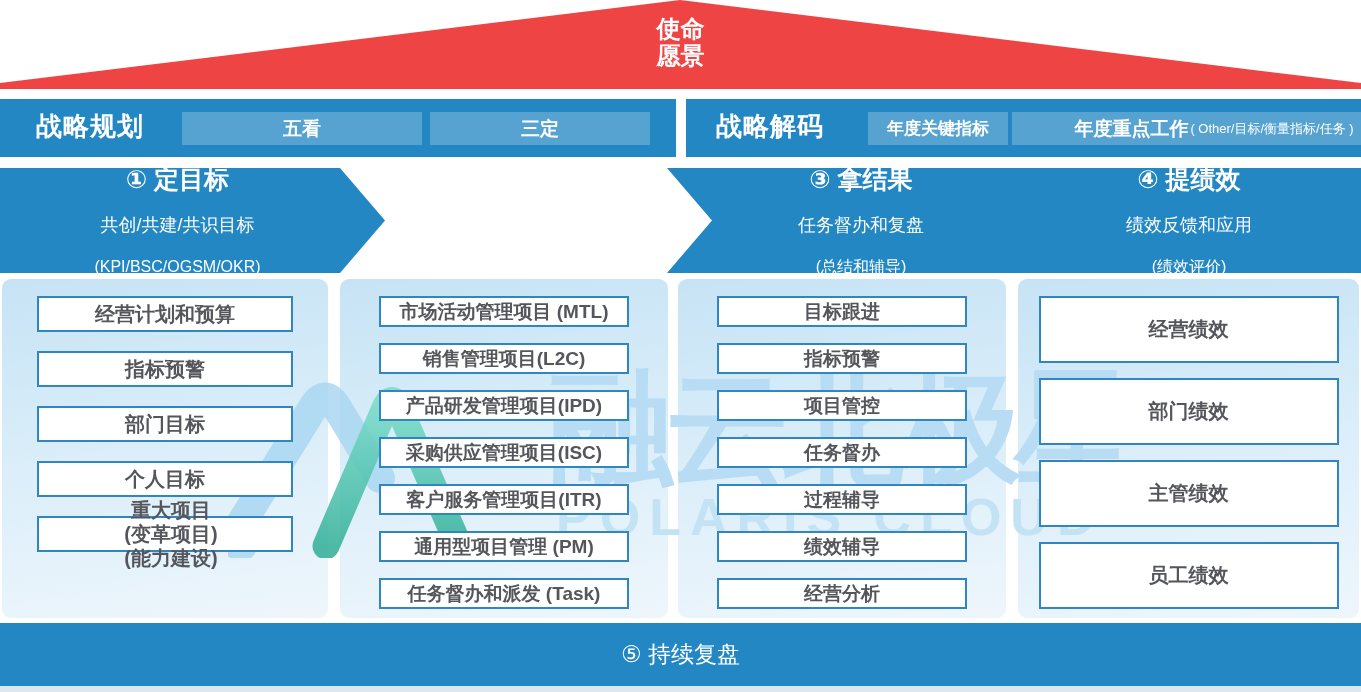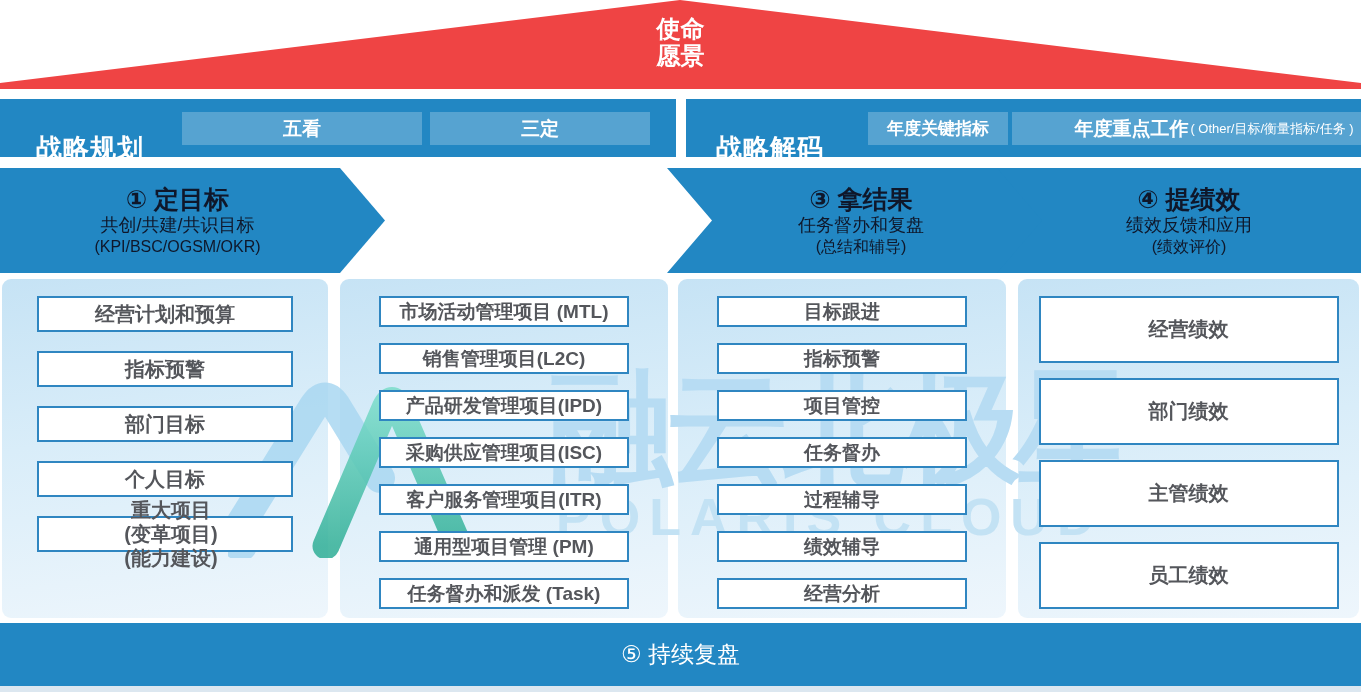--- a/index.html
+++ b/index.html
@@ -15,40 +15,40 @@
     left:0;top:0;width:1361px;height:89px;background:#ef4444;
     clip-path:polygon(680px 0px,1361px 83px,1361px 89px,0px 89px,0px 83px);
     display:flex;flex-direction:column;align-items:center;padding-top:15px;
     color:#fff;font-weight:bold;font-size:24px;line-height:27px;text-align:right;
   }
 
   
   .bar{background:#2287c3;top:99px;height:58px;color:#fff;}
   .bar-left{left:0;width:676px;}
   .bar-right{left:686px;width:675px;}
-  .bar-title{position:absolute;top:32px;font-size:26px;font-weight:bold;letter-spacing:1px;}
+  .bar-title{position:absolute;top:10px;font-size:26px;font-weight:bold;letter-spacing:1px;}
   .chip{
     position:absolute;top:13px;height:33px;background:rgba(255,255,255,0.24);
     display:flex;align-items:center;justify-content:center;
     color:#fff;font-weight:bold;font-size:19px;
   }
   .chip-wukan{left:182px;width:240px;}
   .chip-sanding{left:430px;width:220px;}
   .chip-kpi{left:182px;width:140px;font-size:17px;}
   .chip-work{left:326px;width:404px;}
   .chip-work .note{font-size:13px;font-weight:normal;margin-left:2px;}
   .bar-right .bar-title{left:30px;}
   .bar-left .bar-title{left:36px;}
 
   
   .arrow-band{left:0;top:168px;width:1361px;height:105px;}
   .seg{
-    position:absolute;top:0;height:100%;background:#2287c3;color:#0f172a;
+    position:absolute;top:0;height:100%;background:#2287c3;color:#ffffff;
     display:flex;flex-direction:column;align-items:center;justify-content:center;
-    text-align:center;box-sizing:border-box;
+    text-align:center;box-sizing:border-box;gap:20px;
   }
   .seg .t1{font-size:25px;font-weight:bold;line-height:30px;}
   .seg .t2{font-size:18px;line-height:23px;}
   .seg .t3{font-size:16px;line-height:20px;}
   .seg1{left:0;width:385px;clip-path:polygon(0 0,340px 0,100% 50%,340px 100%,0 100%);padding-right:30px;}
   .seg2{left:327px;width:398px;clip-path:polygon(0 0,353px 0,100% 50%,353px 100%,0 100%,45px 50%);padding-right:20px;padding-left:20px;}
   .seg3{left:667px;width:388px;clip-path:polygon(0 0,343px 0,100% 50%,343px 100%,0 100%,45px 50%);padding-right:20px;padding-left:20px;}
   .seg4{left:997px;width:364px;clip-path:polygon(0 0,100% 0,100% 100%,0 100%,45px 50%);padding-left:40px;padding-right:20px;}
 
   

